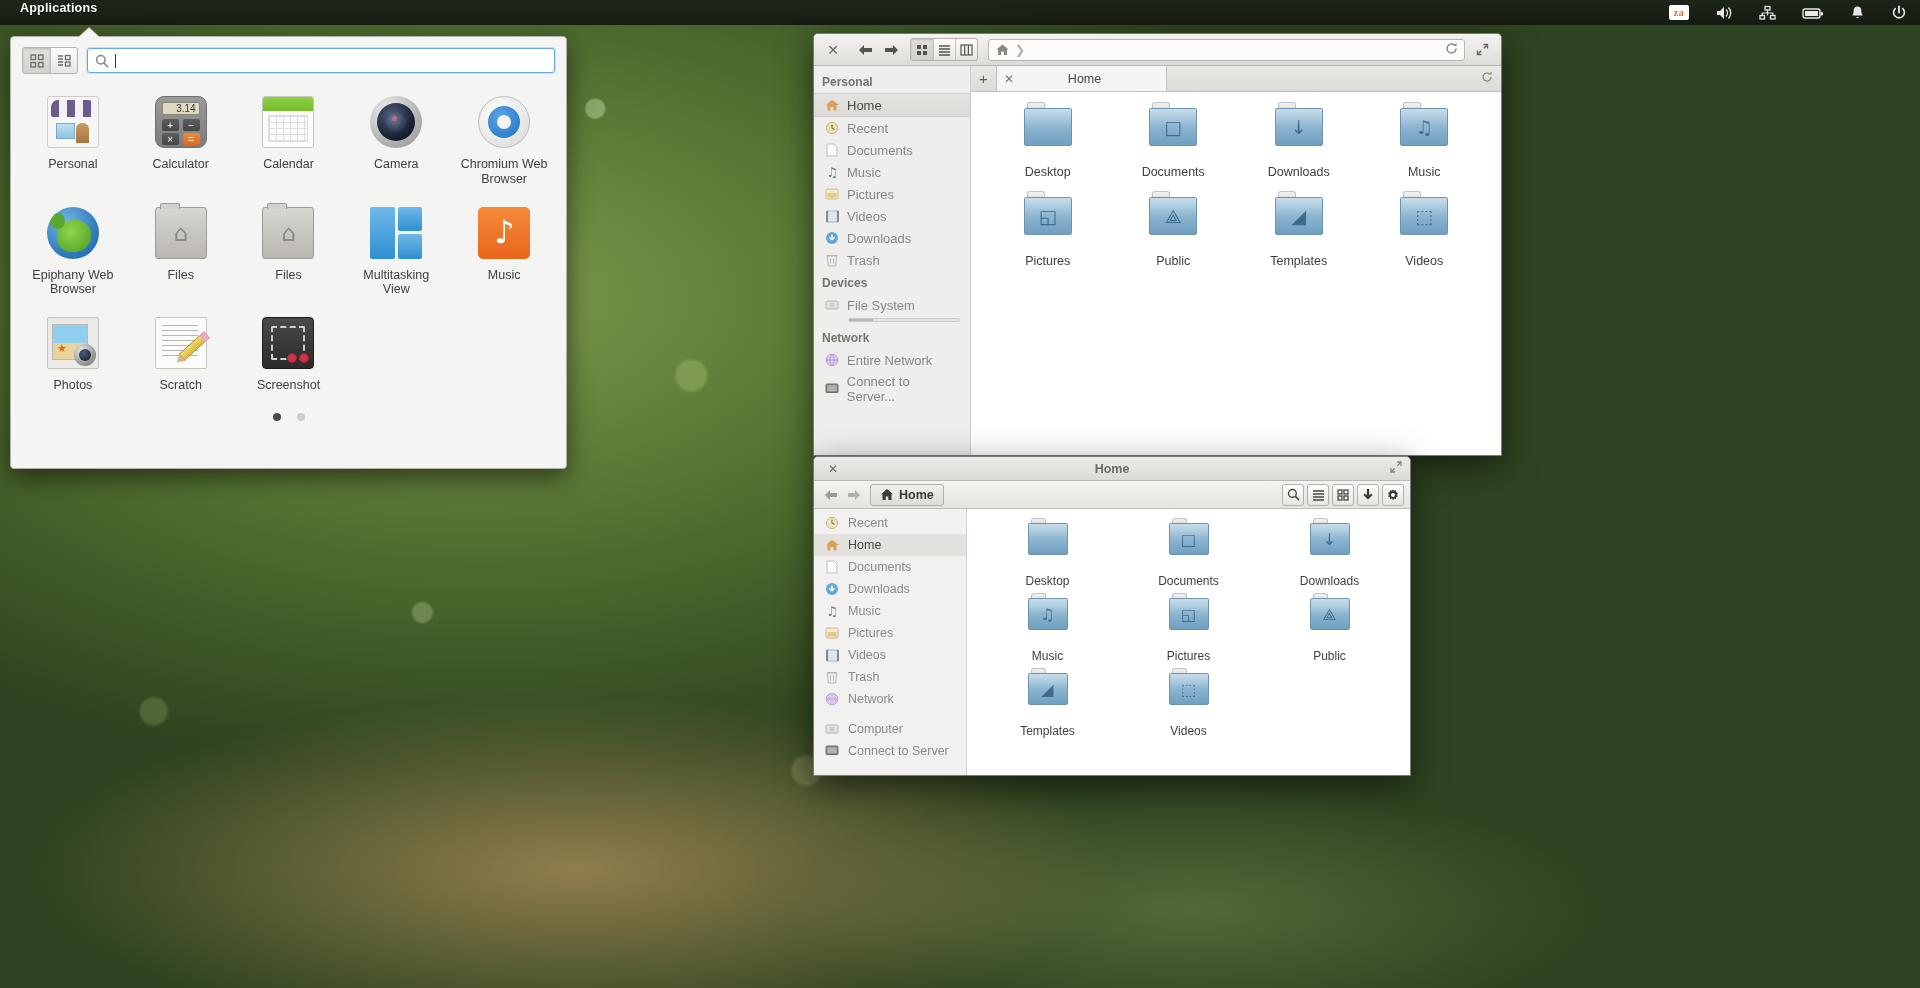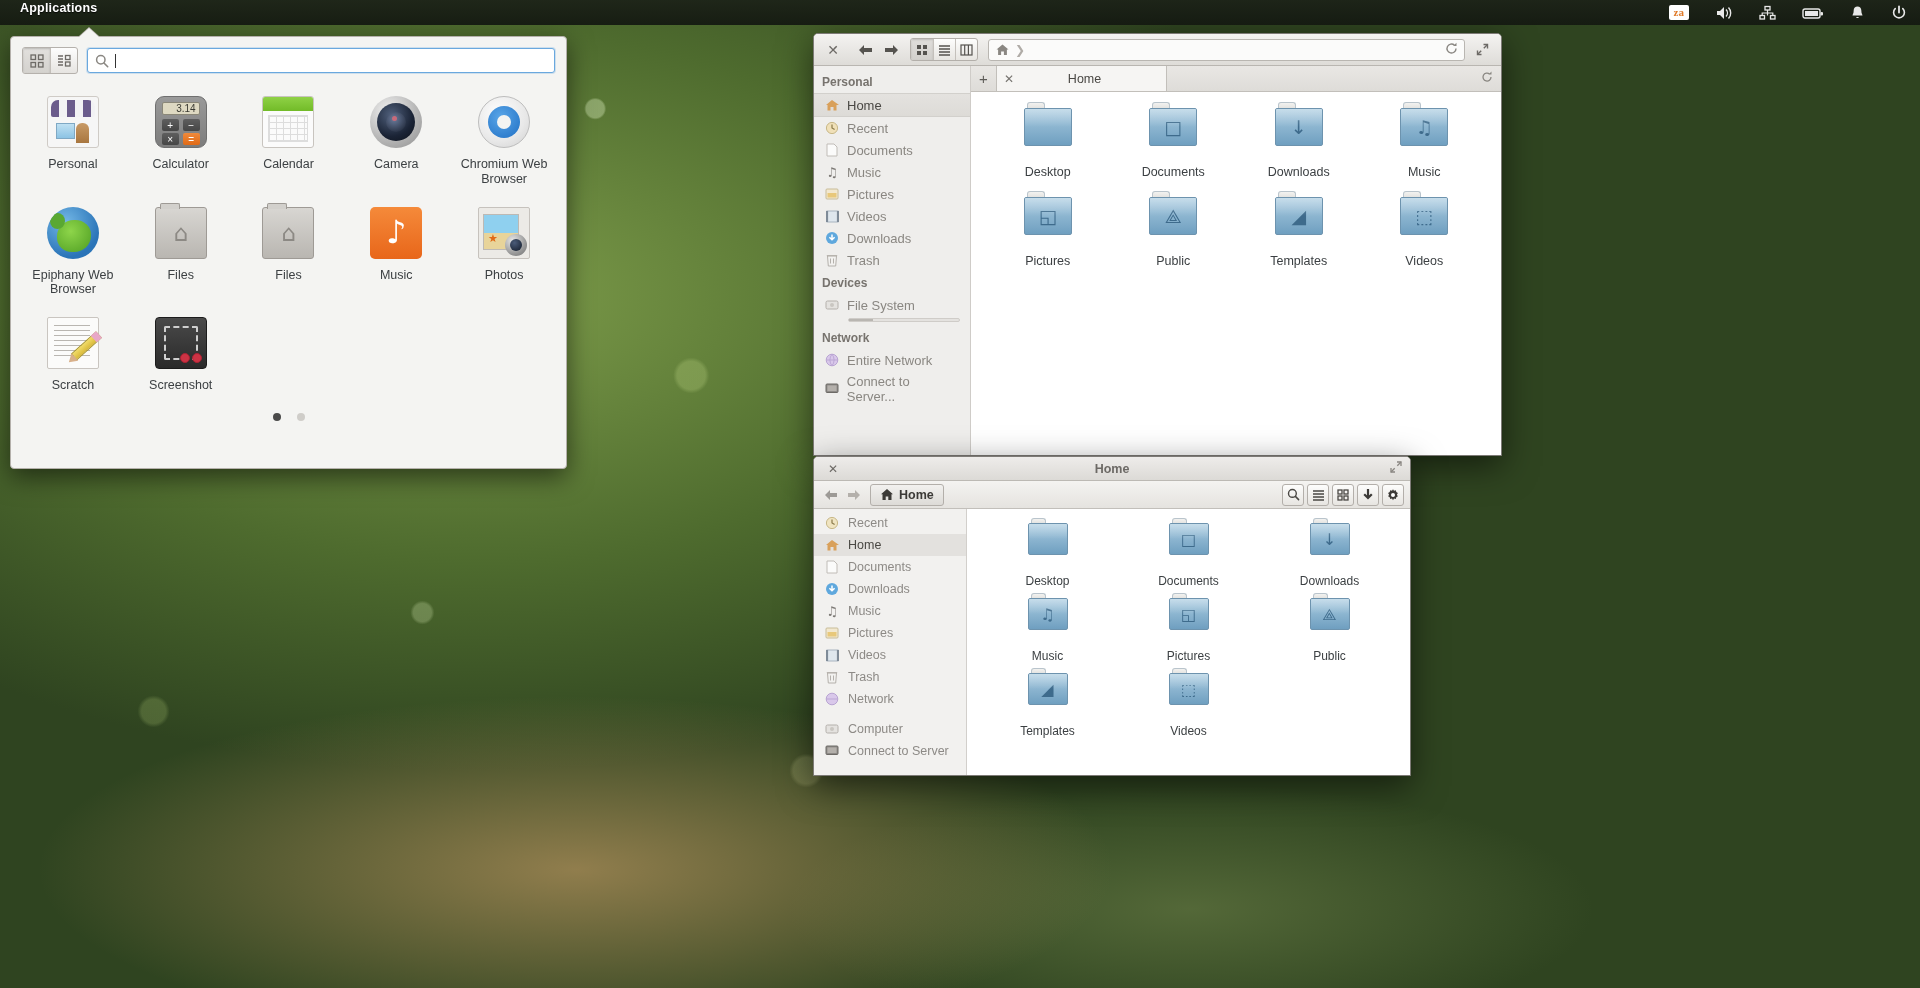--- a/index.html
+++ b/index.html
@@ -453,20 +453,28 @@
 
     <div class="app">
       <div class="ico ic-folder-grey">
           <div class="tab"></div>
           <div class="house sym">⌂</div>
         </div>
       <div class="lbl">Files</div>
     </div>
 
 
+    <div class="app">
+      <div class="ico ic-multitask">
+          <i></i>
+          <i></i>
+          <i></i>
+        </div>
+      <div class="lbl">Multitasking View</div>
+    </div>
 
     <div class="app">
       <div class="ico ic-music">
           <div class="note sym">♪</div>
         </div>
       <div class="lbl">Music</div>
     </div>
 
     <div class="app">
       <div class="ico ic-photos">

